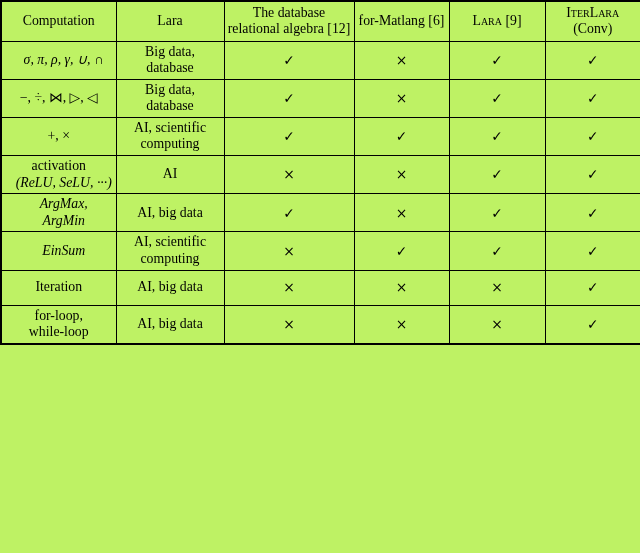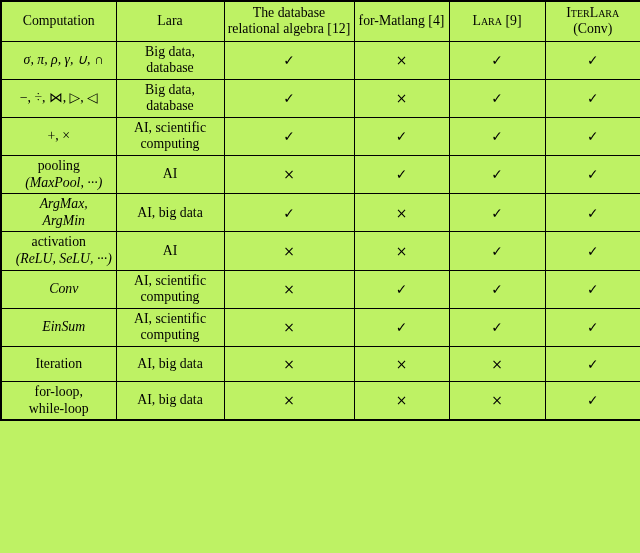--- a/index.html
+++ b/index.html
@@ -65,21 +65,21 @@
             <span class="line">Computation</span>
           </th>
           <th>
             <span class="line">Lara</span>
           </th>
           <th>
             <span class="line">The database</span>
             <span class="line">relational algebra [12]</span>
           </th>
           <th>
-            <span class="line">for-Matlang [4]</span>
+            <span class="line">for-Matlang [6]</span>
           </th>
           <th>
             <span class="line sc">Lara [9]</span>
           </th>
           <th>
             <span class="line sc">IterLara</span>
             <span class="line">(Conv)</span>
           </th>
         </tr>
     </thead>
@@ -118,67 +118,41 @@
             <span class="line">AI, scientific</span>
             <span class="line">computing</span>
           </td>
           <td class="mark">✓</td>
           <td class="mark">✓</td>
           <td class="mark">✓</td>
           <td class="mark">✓</td>
         </tr>
         <tr class="row-2line">
           <td>
-            <span class="line">pooling</span>
-            <span class="line it">(MaxPool, ···)</span>
+            <span class="line">activation</span>
+            <span class="line it">(ReLU, SeLU, ···)</span>
           </td>
           <td>
             <span class="line">AI</span>
           </td>
           <td class="mark">×</td>
-          <td class="mark">✓</td>
+          <td class="mark">×</td>
           <td class="mark">✓</td>
           <td class="mark">✓</td>
         </tr>
         <tr class="row-2line">
           <td>
             <span class="line it">ArgMax,</span>
             <span class="line it">ArgMin</span>
           </td>
           <td>
             <span class="line">AI, big data</span>
           </td>
           <td class="mark">✓</td>
           <td class="mark">×</td>
-          <td class="mark">✓</td>
-          <td class="mark">✓</td>
-        </tr>
-        <tr class="row-2line">
-          <td>
-            <span class="line">activation</span>
-            <span class="line it">(ReLU, SeLU, ···)</span>
-          </td>
-          <td>
-            <span class="line">AI</span>
-          </td>
-          <td class="mark">×</td>
-          <td class="mark">×</td>
-          <td class="mark">✓</td>
-          <td class="mark">✓</td>
-        </tr>
-        <tr class="row-2line">
-          <td>
-            <span class="line it">Conv</span>
-          </td>
-          <td>
-            <span class="line">AI, scientific</span>
-            <span class="line">computing</span>
-          </td>
-          <td class="mark">×</td>
-          <td class="mark">✓</td>
           <td class="mark">✓</td>
           <td class="mark">✓</td>
         </tr>
         <tr class="row-2line">
           <td>
             <span class="line it">EinSum</span>
           </td>
           <td>
             <span class="line">AI, scientific</span>
             <span class="line">computing</span>

